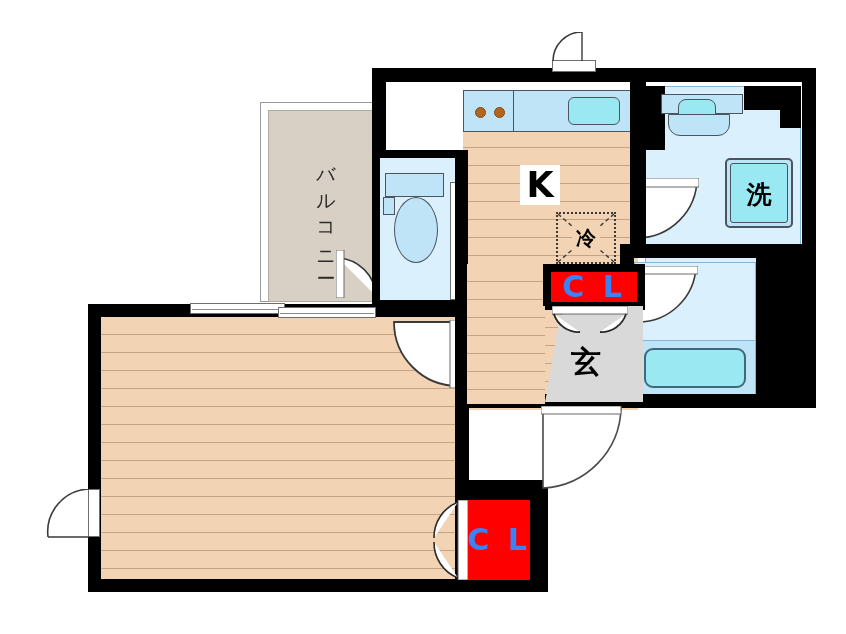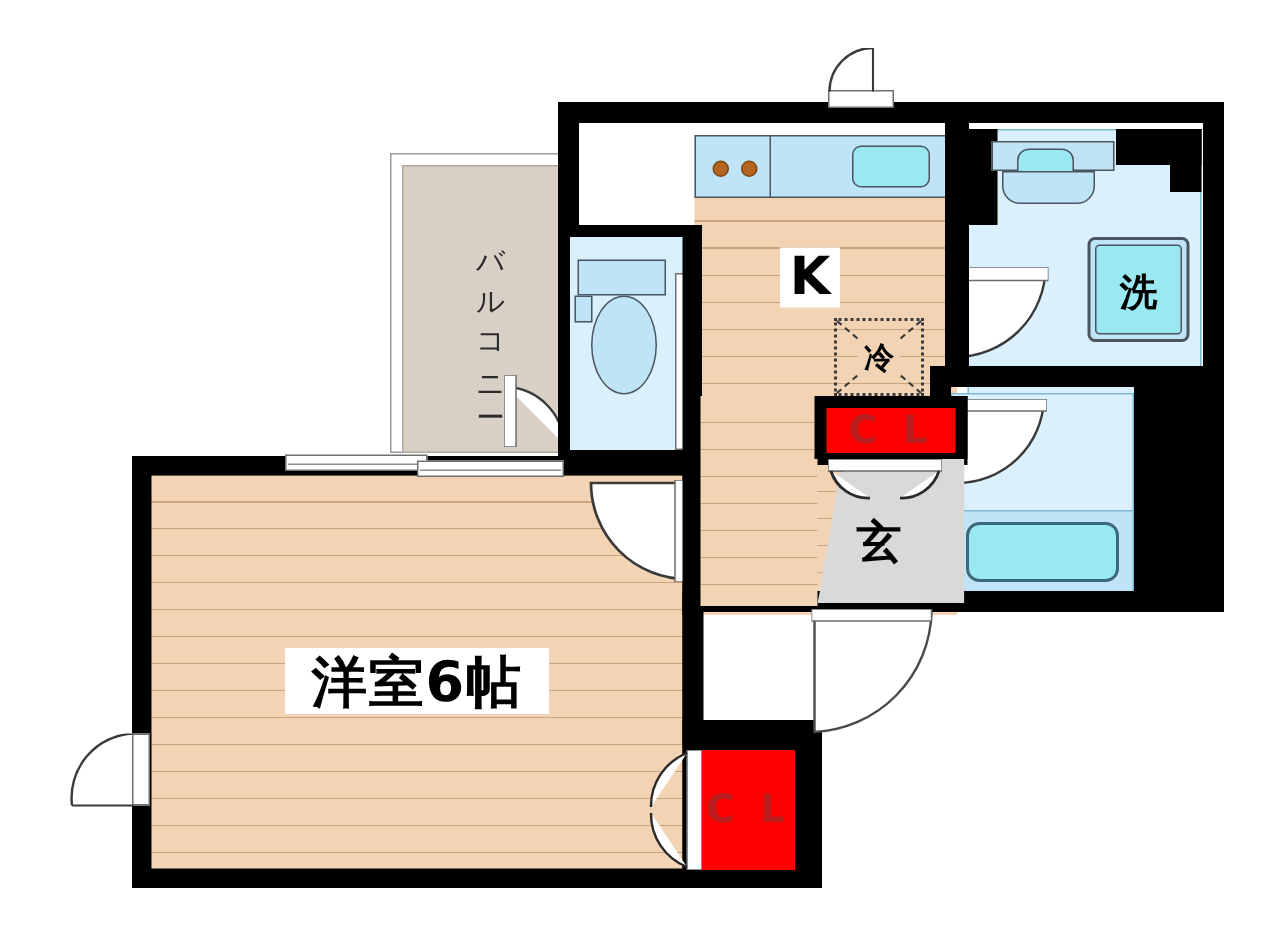--- a/index.html
+++ b/index.html
@@ -40,21 +40,21 @@
     align-items: center;
     justify-content: center;
     color: #000000;
     font-weight: 700;
     line-height: 1;
     white-space: nowrap;
     user-select: none;
   }
   .label-room   { font-size: 37px; background: #ffffff; letter-spacing: 1px; }
   .label-k      { font-size: 35px; background: #ffffff; }
-  .label-cl     { font-size: 26px; color: #b91c1c; letter-spacing: 4px; }
+  .label-cl     { font-size: 30px; color: #3b82f6; letter-spacing: 4px; }
   .label-genkan { font-size: 30px; }
   .label-fridge { font-size: 20px; }
   .label-wash   { font-size: 25px; }
   .label-balcony{
     font-size: 19px;
     writing-mode: vertical-rl;
     text-orientation: upright;
     letter-spacing: 7px;
     font-weight: 500;
     color: #2b2b2b;
@@ -191,21 +191,20 @@
       <path d="M74 8 A26 26 0 0 1 48 26" fill="#ffffff" stroke="#2a2a2a" stroke-width="1.8"></path>
     </svg>
   </div>
 
   <div class="abs wall" style="left:543px; top:264px; width:102px; height:46px;"></div>
   <div class="abs closet-red" style="left:551px; top:272px; width:86px; height:32px;"></div>
   <div class="abs label label-cl" style="left:551px; top:272px; width:86px; height:32px;">C L</div>
 
   <div class="abs wall" style="left:88px; top:304px; width:380px; height:288px;"></div>
   <div class="abs floor-wood-lines" style="left:101px; top:317px; width:354px; height:262px;"></div>
-  <div class="abs label label-room" style="left:190px; top:432px; width:176px; height:44px;">洋室6帖</div>
 
   <div class="abs swing" style="left:392px; top:320px; width:68px; height:68px;">
     <svg width="68" height="68" viewBox="0 0 68 68">
       <path d="M66 2 L66 66 A64 64 0 0 1 2 2 Z" fill="#ffffff" stroke="#3a3a3a" stroke-width="1.8"></path>
       <rect x="58" y="0" width="10" height="68" fill="#ffffff" stroke="#6b6b6b" stroke-width="1"></rect>
     </svg>
   </div>
 
   <div class="abs sash" style="left:88px; top:489px; width:12px; height:48px;"></div>
   <div class="abs swing" style="left:46px; top:489px; width:44px; height:50px;">

